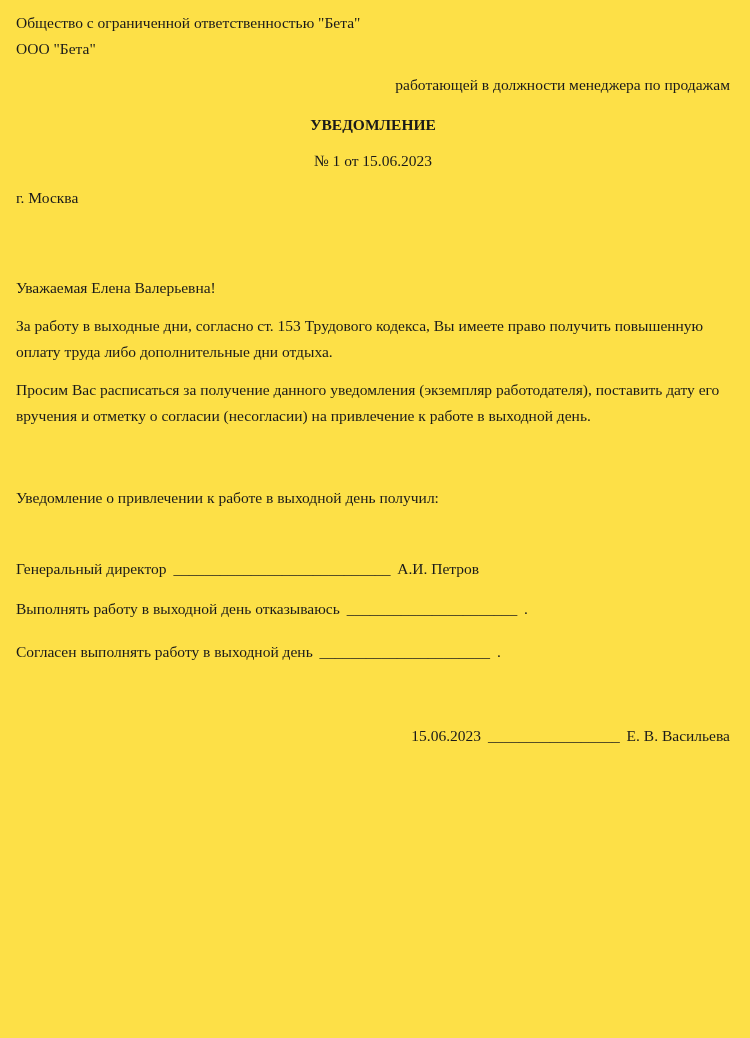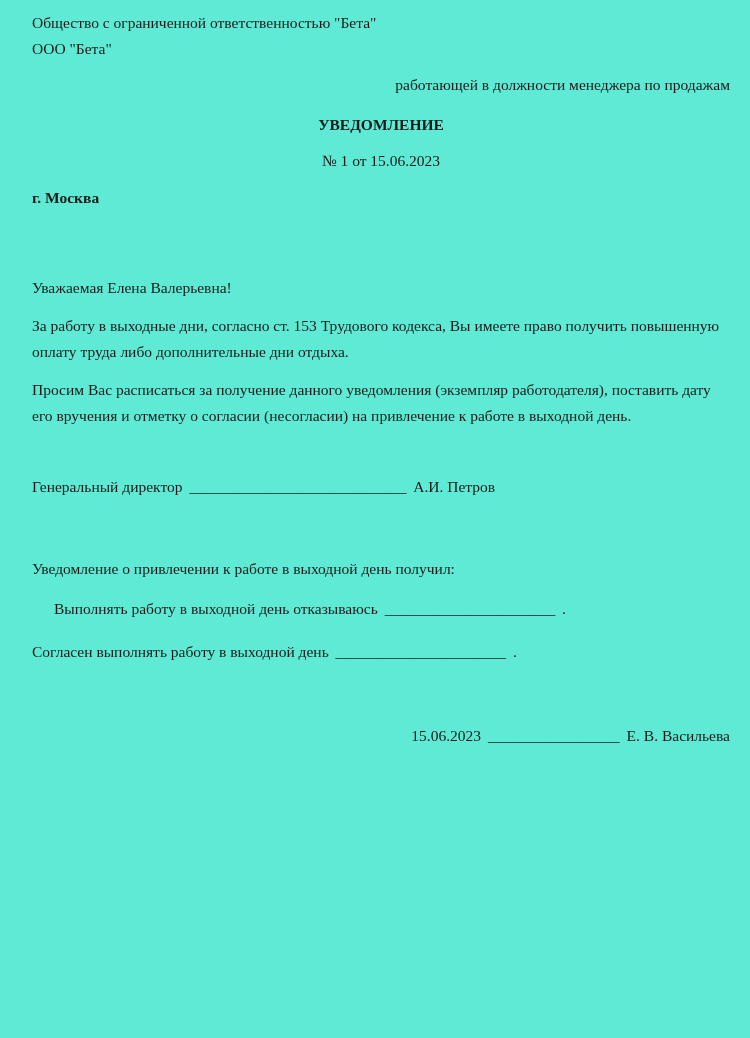--- a/index.html
+++ b/index.html
@@ -4,43 +4,43 @@
 <style>
   html, body {
     margin: 0;
     padding: 0;
     background: #ffffff;
   }
   .page {
     width: 750px;
     height: 1038px;
     box-sizing: border-box;
-    padding: 10px 20px 0 32px;
-    background: #5eead4;
+    padding: 10px 20px 0 16px;
+    background: #fde047;
     font-family: "Liberation Serif", "DejaVu Serif", serif;
     font-size: 15.5px;
     line-height: 26px;
     color: #1a1a1a;
     overflow: hidden;
   }
   .line { margin: 0; }
   .right { text-align: right; }
   .center { text-align: center; }
   .bold { font-weight: bold; }
 
   .recipient-block { margin-top: 10px; }
   .doc-title { margin-top: 14px; }
   .doc-subject { margin-top: 14px; }
   .doc-number { margin-top: 10px; }
-  .city { margin-top: 11px; font-weight: bold; }
+  .city { margin-top: 11px; }
   .salutation { margin-top: 64px; }
   .para { margin: 12px 0 0 0; }
   .sig-line { margin-top: 45px; }
   .ack-head { margin-top: 56px; }
-  .ack-refuse { margin-top: 14px; margin-left: 22px; }
+  .ack-refuse { margin-top: 14px; }
   .ack-agree { margin-top: 17px; }
   .footer-line { margin-top: 58px; }
 
   .blank { white-space: nowrap; margin: 0 3px; letter-spacing: 0; }
 </style>
 </head>
 <body>
 
 <div class="page">
 
@@ -56,27 +56,27 @@
 
   <p class="line center doc-number">№ 1 от 15.06.2023</p>
 
   <p class="line city">г. Москва</p>
 
   <p class="line salutation">Уважаемая Елена Валерьевна!</p>
 
   <p class="para">За работу в выходные дни, согласно ст. 153 Трудового кодекса, Вы имеете право получить повышенную оплату труда либо дополнительные дни отдыха.</p>
   <p class="para">Просим Вас расписаться за получение данного уведомления (экземпляр работодателя), поставить дату его вручения и отметку о согласии (несогласии) на привлечение к работе в выходной день.</p>
 
+  <p class="line ack-head">Уведомление о привлечении к работе в выходной день получил:</p>
+
   <p class="line sig-line">
     <span>Генеральный директор</span>
     <span class="blank">____________________________</span>
     <span>А.И. Петров</span>
   </p>
-
-  <p class="line ack-head">Уведомление о привлечении к работе в выходной день получил:</p>
 
   <p class="line ack-refuse">
     <span>Выполнять работу в выходной день отказываюсь</span>
     <span class="blank">______________________</span>
     <span>.</span>
   </p>
 
   <p class="line ack-agree">
     <span>Согласен выполнять работу в выходной день</span>
     <span class="blank">______________________</span>

